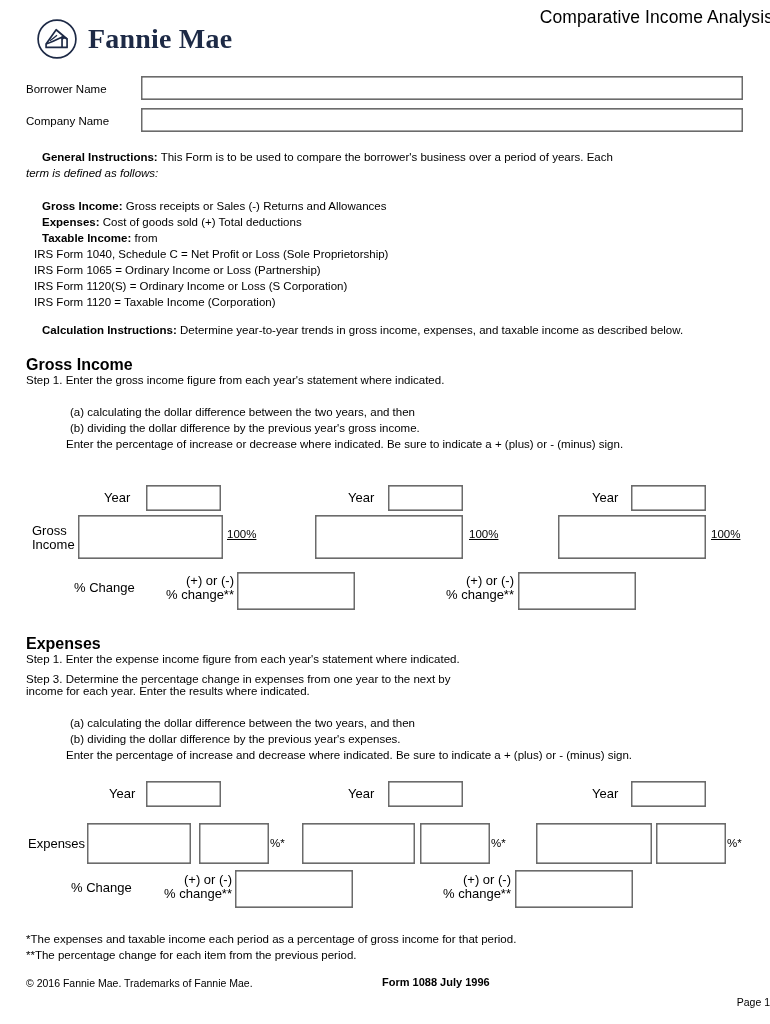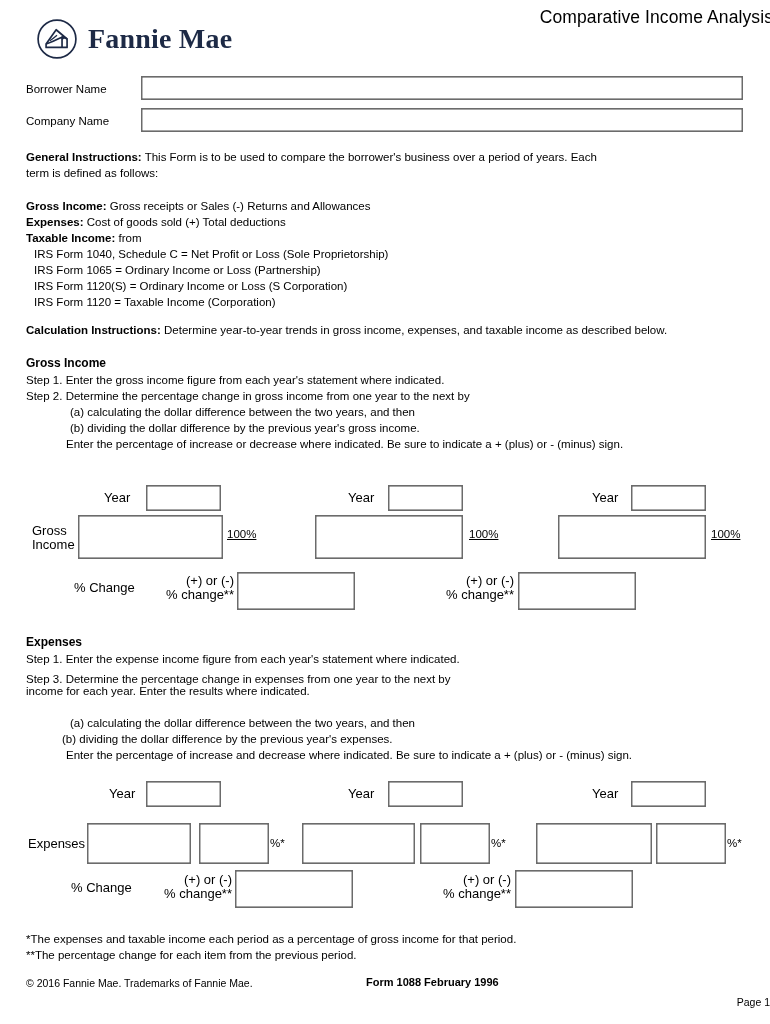--- a/index.html
+++ b/index.html
@@ -72,24 +72,24 @@
     box-shadow: inset 0 0 0 0.4px #4a4a4a;
   }
 
   
   .txt {
     position: absolute;
     font-size: 11.5px;
     line-height: 15.6px;
     white-space: nowrap;
   }
-  .b { font-weight: bold; }
+  .b { font-weight: bold; margin-left: 16px; }
   .sect-head {
     position: absolute;
-    font-size: 12px;
+    font-size: 16px;
     font-weight: bold;
     white-space: nowrap;
   }
 
   
   .glabel {
     position: absolute;
     font-size: 13px;
     line-height: 14px;
     white-space: nowrap;
@@ -137,21 +137,21 @@
   <div class="field-label" style="left:26px; top:83px;">Borrower Name</div>
   <div class="tbox dark" style="left:141px; top:76px; width:602px; height:24px;"></div>
 
   <div class="field-label" style="left:26px; top:115px;">Company Name</div>
   <div class="tbox dark" style="left:141px; top:108px; width:602px; height:24px;"></div>
 
   <div class="txt" style="left:26px; top:150px;">
     <span class="b">General Instructions:</span>
     <span>This Form is to be used to compare the borrower's business over a period of years. Each</span>
   </div>
-  <div class="txt" style="left:26px; top:166px;">term is defined as follows:</div>
+  <div class="txt" style="left:26px; top:166px;font-style:italic;">term is defined as follows:</div>
 
   <div class="txt" style="left:26px; top:199px;">
     <span class="b">Gross Income:</span>
     <span>Gross receipts or Sales (-) Returns and Allowances</span>
   </div>
   <div class="txt" style="left:26px; top:215px;">
     <span class="b">Expenses:</span>
     <span>Cost of goods sold (+) Total deductions</span>
   </div>
   <div class="txt" style="left:26px; top:231px;">
@@ -163,21 +163,20 @@
   <div class="txt" style="left:34px; top:279px;">IRS Form 1120(S) = Ordinary Income or Loss (S Corporation)</div>
   <div class="txt" style="left:34px; top:295px;">IRS Form 1120 = Taxable Income (Corporation)</div>
 
   <div class="txt" style="left:26px; top:323px;">
     <span class="b">Calculation Instructions:</span>
     <span>Determine year-to-year trends in gross income, expenses, and taxable income as described below.</span>
   </div>
 
   <div class="sect-head" style="left:26px; top:356px;">Gross Income</div>
   <div class="txt" style="left:26px; top:373px;">Step 1. Enter the gross income figure from each year's statement where indicated.</div>
-  <div class="txt" style="left:26px; top:389px;">Step 2. Determine the percentage change in gross income from one year to the next by</div>
   <div class="txt" style="left:70px; top:405px;">(a) calculating the dollar difference between the two years, and then</div>
   <div class="txt" style="left:70px; top:421px;">(b) dividing the dollar difference by the previous year's gross income.</div>
   <div class="txt" style="left:66px; top:437px;">Enter the percentage of increase or decrease where indicated. Be sure to indicate a + (plus) or - (minus) sign.</div>
 
   <div class="glabel" style="left:104px; top:491px;">Year</div>
   <div class="tbox dark" style="left:146px; top:485px; width:75px; height:26px;"></div>
 
   <div class="glabel" style="left:348px; top:491px;">Year</div>
   <div class="tbox dark" style="left:388px; top:485px; width:75px; height:26px;"></div>
 
@@ -208,21 +207,21 @@
     <span>(+) or (-)</span><br>
     <span>% change**</span>
   </div>
   <div class="tbox dark" style="left:518px; top:572px; width:118px; height:38px;"></div>
 
   <div class="sect-head" style="left:26px; top:635px;">Expenses</div>
   <div class="txt" style="left:26px; top:652px;">Step 1. Enter the expense income figure from each year's statement where indicated.</div>
   <div class="txt" style="left:26px; top:684px;">income for each year. Enter the results where indicated.</div>
   <div class="txt" style="left:26px; top:672px;">Step 3. Determine the percentage change in expenses from one year to the next by</div>
   <div class="txt" style="left:70px; top:716px;">(a) calculating the dollar difference between the two years, and then</div>
-  <div class="txt" style="left:62px; top:732px;">(b) dividing the dollar difference by the previous year's expenses.</div>
+  <div class="txt" style="left:70px; top:732px;">(b) dividing the dollar difference by the previous year's expenses.</div>
   <div class="txt" style="left:66px; top:748px;">Enter the percentage of increase and decrease where indicated. Be sure to indicate a + (plus) or - (minus) sign.</div>
 
   <div class="glabel" style="left:109px; top:787px;">Year</div>
   <div class="tbox dark" style="left:146px; top:781px; width:75px; height:26px;"></div>
 
   <div class="glabel" style="left:348px; top:787px;">Year</div>
   <div class="tbox dark" style="left:388px; top:781px; width:75px; height:26px;"></div>
 
   <div class="glabel" style="left:592px; top:787px;">Year</div>
   <div class="tbox dark" style="left:631px; top:781px; width:75px; height:26px;"></div>
@@ -251,15 +250,15 @@
     <span>(+) or (-)</span><br>
     <span>% change**</span>
   </div>
   <div class="tbox dark" style="left:515px; top:870px; width:118px; height:38px;"></div>
 
   <div class="txt" style="left:26px; top:948px;">**The percentage change for each item from the previous period.</div>
   <div class="txt" style="left:26px; top:932px;">*The expenses and taxable income each period as a percentage of gross income for that period.</div>
 
   <div class="foot" style="right:25px; top:996px;">Page 1</div>
   <div class="foot" style="left:26px; top:977px;">© 2016 Fannie Mae. Trademarks of Fannie Mae.</div>
-  <div class="foot b" style="left:366px; top:976px;">Form 1088  February 1996</div>
+  <div class="foot b" style="left:366px; top:976px;">Form 1088  July 1996</div>
 
 </div>
 
 </body></html>

